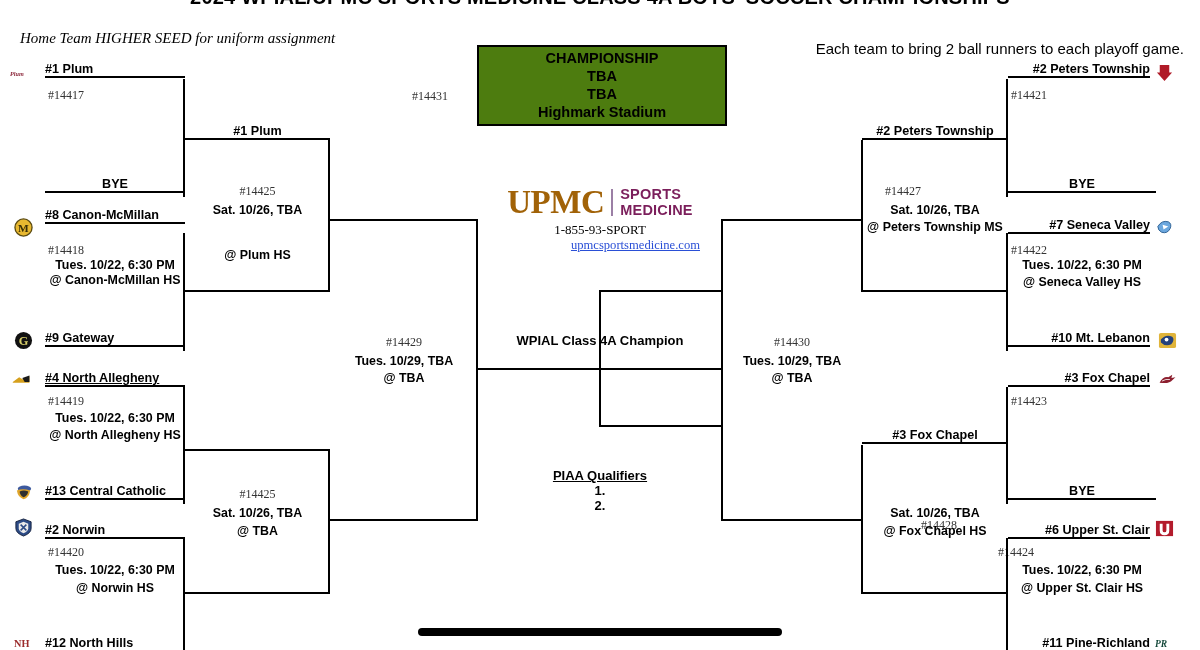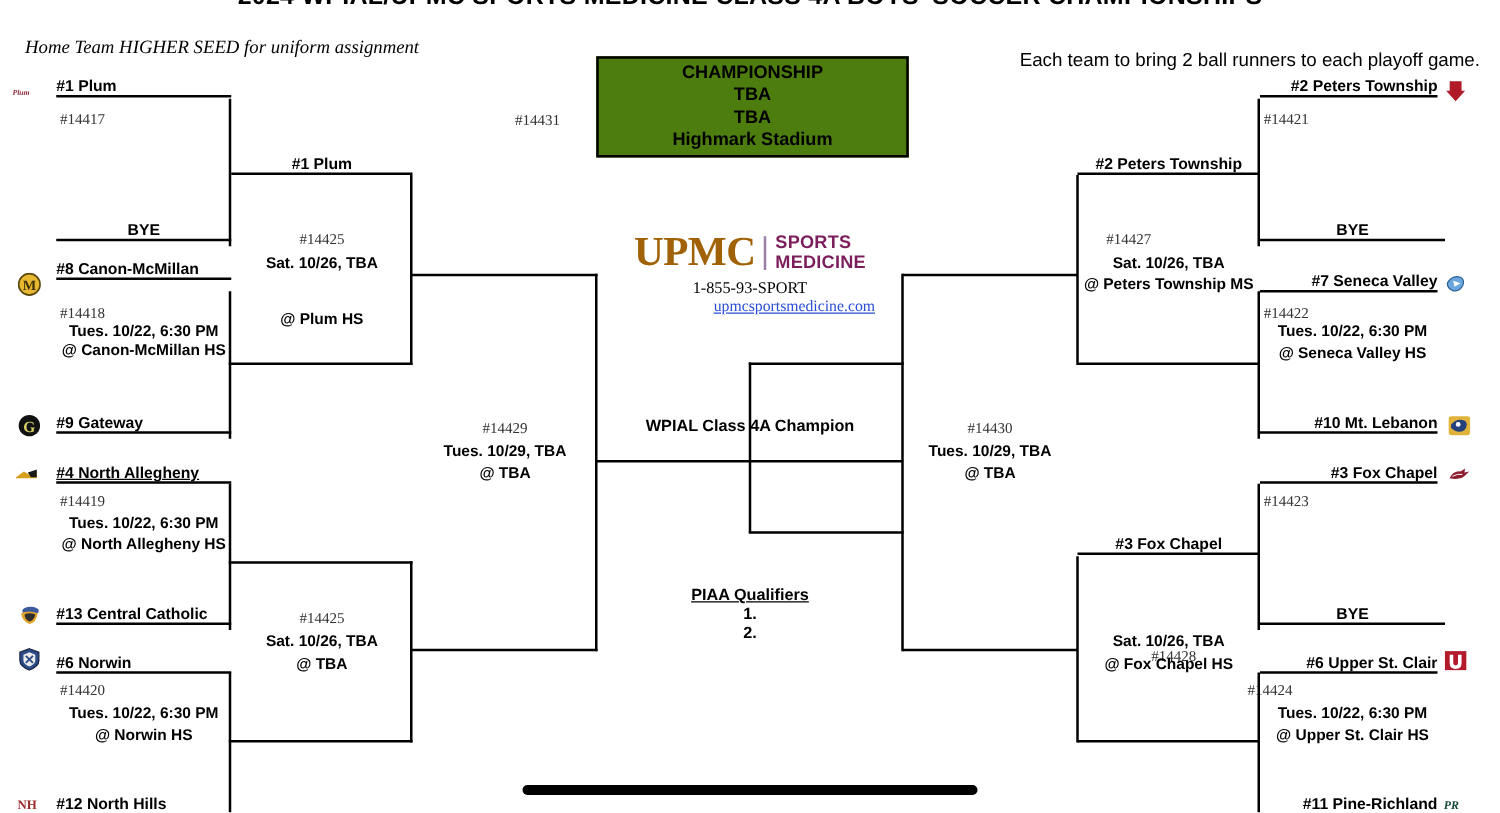--- a/index.html
+++ b/index.html
@@ -185,21 +185,21 @@
   <div class="abs team underline" style="left:45px;top:484px;width:140px;">#13 Central Catholic</div>
   <div class="abs vline" style="left:183px;top:387px;height:117px;"></div>
 
   <div class="abs logo-wrap" style="left:14px;top:518px;">
     <svg class="logo" viewBox="0 0 20 20">
         <path d="M10 1 L18 4 V11 Q18 16 10 19 Q2 16 2 11 V4 Z" fill="#2c4b86" stroke="#16233f" stroke-width="1"></path>
         <path d="M10 4 L15 6 V11 Q15 14 10 16 Q5 14 5 11 V6 Z" fill="#eaeaea"></path>
         <path d="M7 7 L13 13 M13 7 L7 13" stroke="#2c4b86" stroke-width="1.6"></path>
       </svg>
   </div>
-  <div class="abs team underline" style="left:45px;top:523px;width:140px;">#6 Norwin</div>
+  <div class="abs team underline" style="left:45px;top:523px;width:140px;">#2 Norwin</div>
   <div class="abs gameno" style="left:48px;top:545px;">#14420</div>
   <div class="abs meta ctr" style="left:45px;top:563px;width:140px;">Tues. 10/22, 6:30 PM</div>
   <div class="abs meta ctr" style="left:45px;top:581px;width:140px;">@ Norwin HS</div>
   <div class="abs logo-wrap" style="left:14px;top:634px;">
     <svg class="logo" viewBox="0 0 24 16">
         <text x="0" y="13" font-family="Liberation Serif, serif" font-size="13" font-weight="bold" fill="#9b2b2b">NH</text>
       </svg>
   </div>
   <div class="abs team underline" style="left:45px;top:636px;width:140px;">#12 North Hills</div>
   <div class="abs vline" style="left:183px;top:538px;height:112px;"></div>

